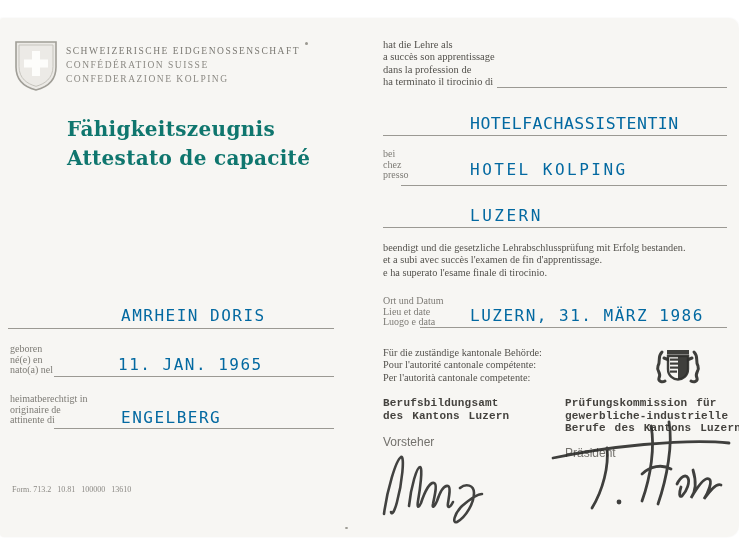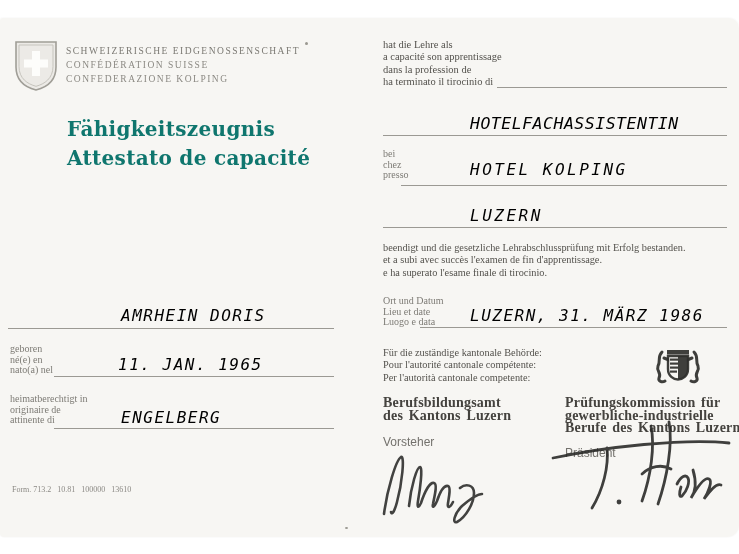--- a/index.html
+++ b/index.html
@@ -14,30 +14,30 @@
   }
   .abs{position:absolute;}
   
   .fed-lines{font-family:"Liberation Serif",serif;font-size:9.5px;line-height:14px;
     letter-spacing:1.5px;color:#8b8983;}
   .fed-lines .l0{color:#7b7973;}
   
   .doc-title{font-family:"DejaVu Serif",serif;font-weight:700;font-size:20px;
     line-height:29px;color:#0f766e;letter-spacing:0.3px;}
   
-  .typed{font-family:"DejaVu Sans Mono",monospace;font-size:16px;color:#000000;
-    letter-spacing:1.5px;white-space:nowrap;font-style:italic;}
+  .typed{font-family:"DejaVu Sans Mono",monospace;font-size:16px;color:#0369a1;
+    letter-spacing:1.5px;white-space:nowrap;}
   
   .lbl{font-family:Liberation Serif, serif;font-size:10px;line-height:10.5px;
     color:#7d7b75;white-space:nowrap;}
   
   .ser{font-family:"Liberation Serif",serif;font-size:10.5px;line-height:12.4px;
     color:#53514c;white-space:nowrap;}
   .rule{border-bottom:1px solid #9b9993;height:0;}
-  .boldsans{font-family:Liberation Serif, serif;font-weight:700;font-size:14px;
+  .boldsans{font-family:Liberation Mono, monospace;font-weight:700;font-size:11px;
     line-height:12.5px;color:#44423e;letter-spacing:0.2px;white-space:nowrap;word-spacing:2px;}
   .rolesans{font-family:"Liberation Sans",sans-serif;font-size:12px;color:#73716c;}
   .formnum{font-family:"Liberation Serif",serif;font-size:8px;color:#8b8984;white-space:pre;}
   .speck{position:absolute;background:#9a9890;border-radius:50%;}
 </style>
 </head>
 <body>
 
 <div class="page">
 
@@ -75,21 +75,21 @@
     <div>originaire de</div>
     <div>attinente di</div>
   </div>
   <div class="abs typed" style="left:121px;top:390px">ENGELBERG</div>
   <div class="abs rule" style="left:54px;top:410px;width:280px"></div>
 
   <div class="abs formnum" style="left:12px;top:467px">Form. 713.2   10.81   100000   13610</div>
 
   <div class="abs ser" style="left:383px;top:21px">
     <div>hat die Lehre als</div>
-    <div>a capacité son apprentissage</div>
+    <div>a succès son apprentissage</div>
     <div>dans la profession de</div>
     <div>ha terminato il tirocinio di</div>
   </div>
   <div class="abs rule" style="left:497px;top:69px;width:230px"></div>
 
   <div class="abs typed" style="left:470px;top:96px;font-size:16.5px;letter-spacing:0.5px">HOTELFACHASSISTENTIN</div>
   <div class="abs rule" style="left:383px;top:117px;width:344px"></div>
 
   <div class="abs lbl" style="left:383px;top:131px">
     <div>bei</div>

